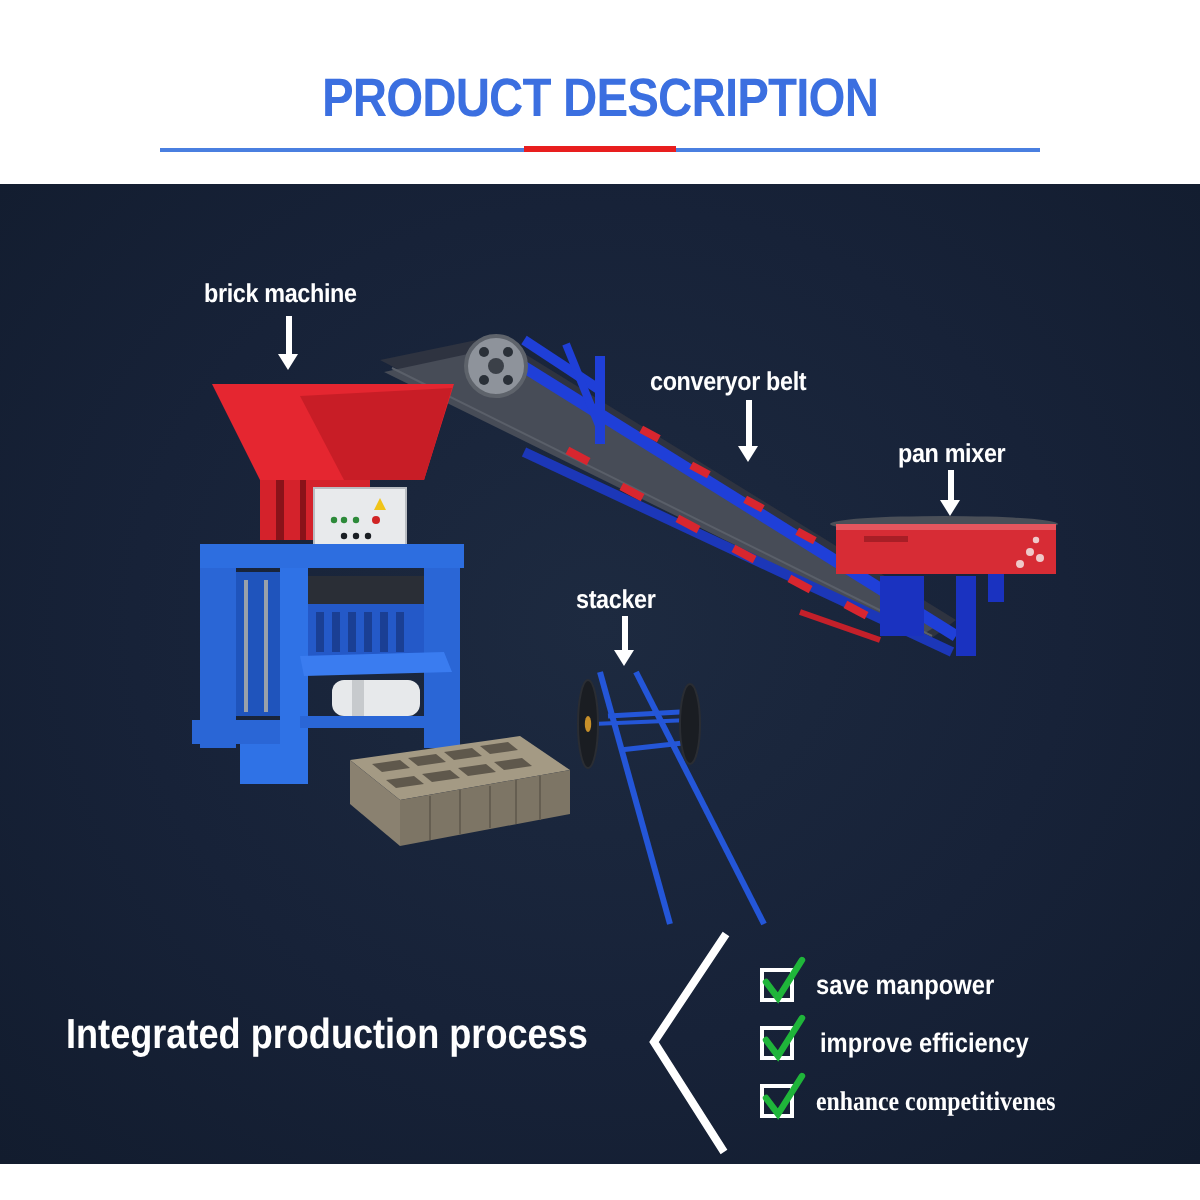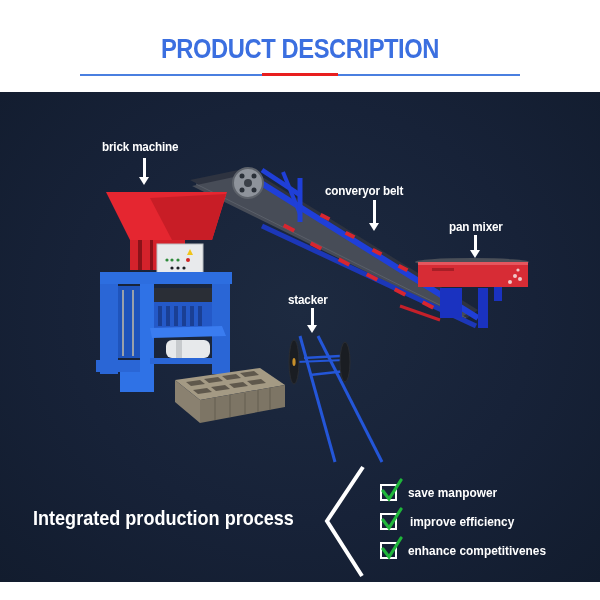--- a/index.html
+++ b/index.html
@@ -218,20 +218,20 @@
   <span class="benefit-label">save manpower</span>
 </div>
 <div class="benefit" style="left:380px; top:513px;">
   <div class="checkbox">
     <svg width="22" height="26" viewBox="0 0 22 26">
         <polyline points="2,14 8,22 20,3" fill="none" stroke="#1fb53a" stroke-width="3.2" stroke-linecap="round"></polyline>
       </svg>
   </div>
   <span class="benefit-label" style="margin-left:13px;">improve efficiency</span>
 </div>
-<div class="benefit" style="left:380px; top:542px;">
+<div class="benefit" style="left:380px; top:542px;font-family:Liberation Serif, serif;">
   <div class="checkbox">
     <svg width="22" height="26" viewBox="0 0 22 26">
         <polyline points="2,14 8,22 20,3" fill="none" stroke="#1fb53a" stroke-width="3.2" stroke-linecap="round"></polyline>
       </svg>
   </div>
   <span class="benefit-label">enhance competitivenes</span>
 </div>
 
 </body></html>

